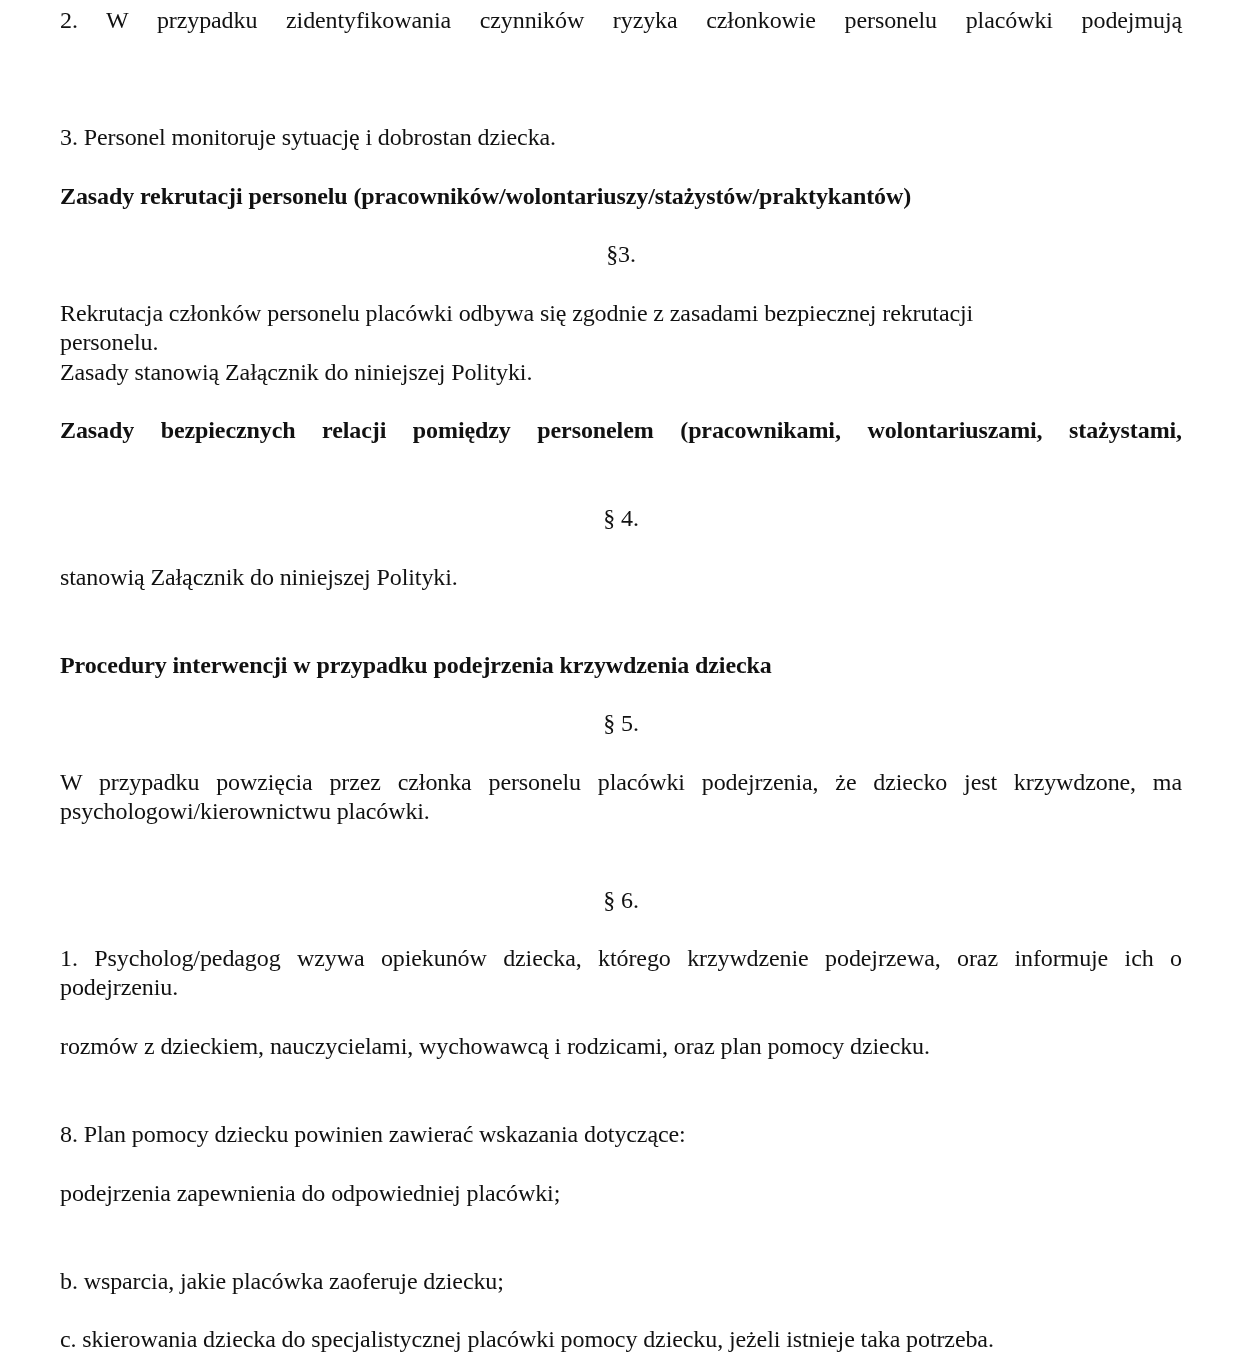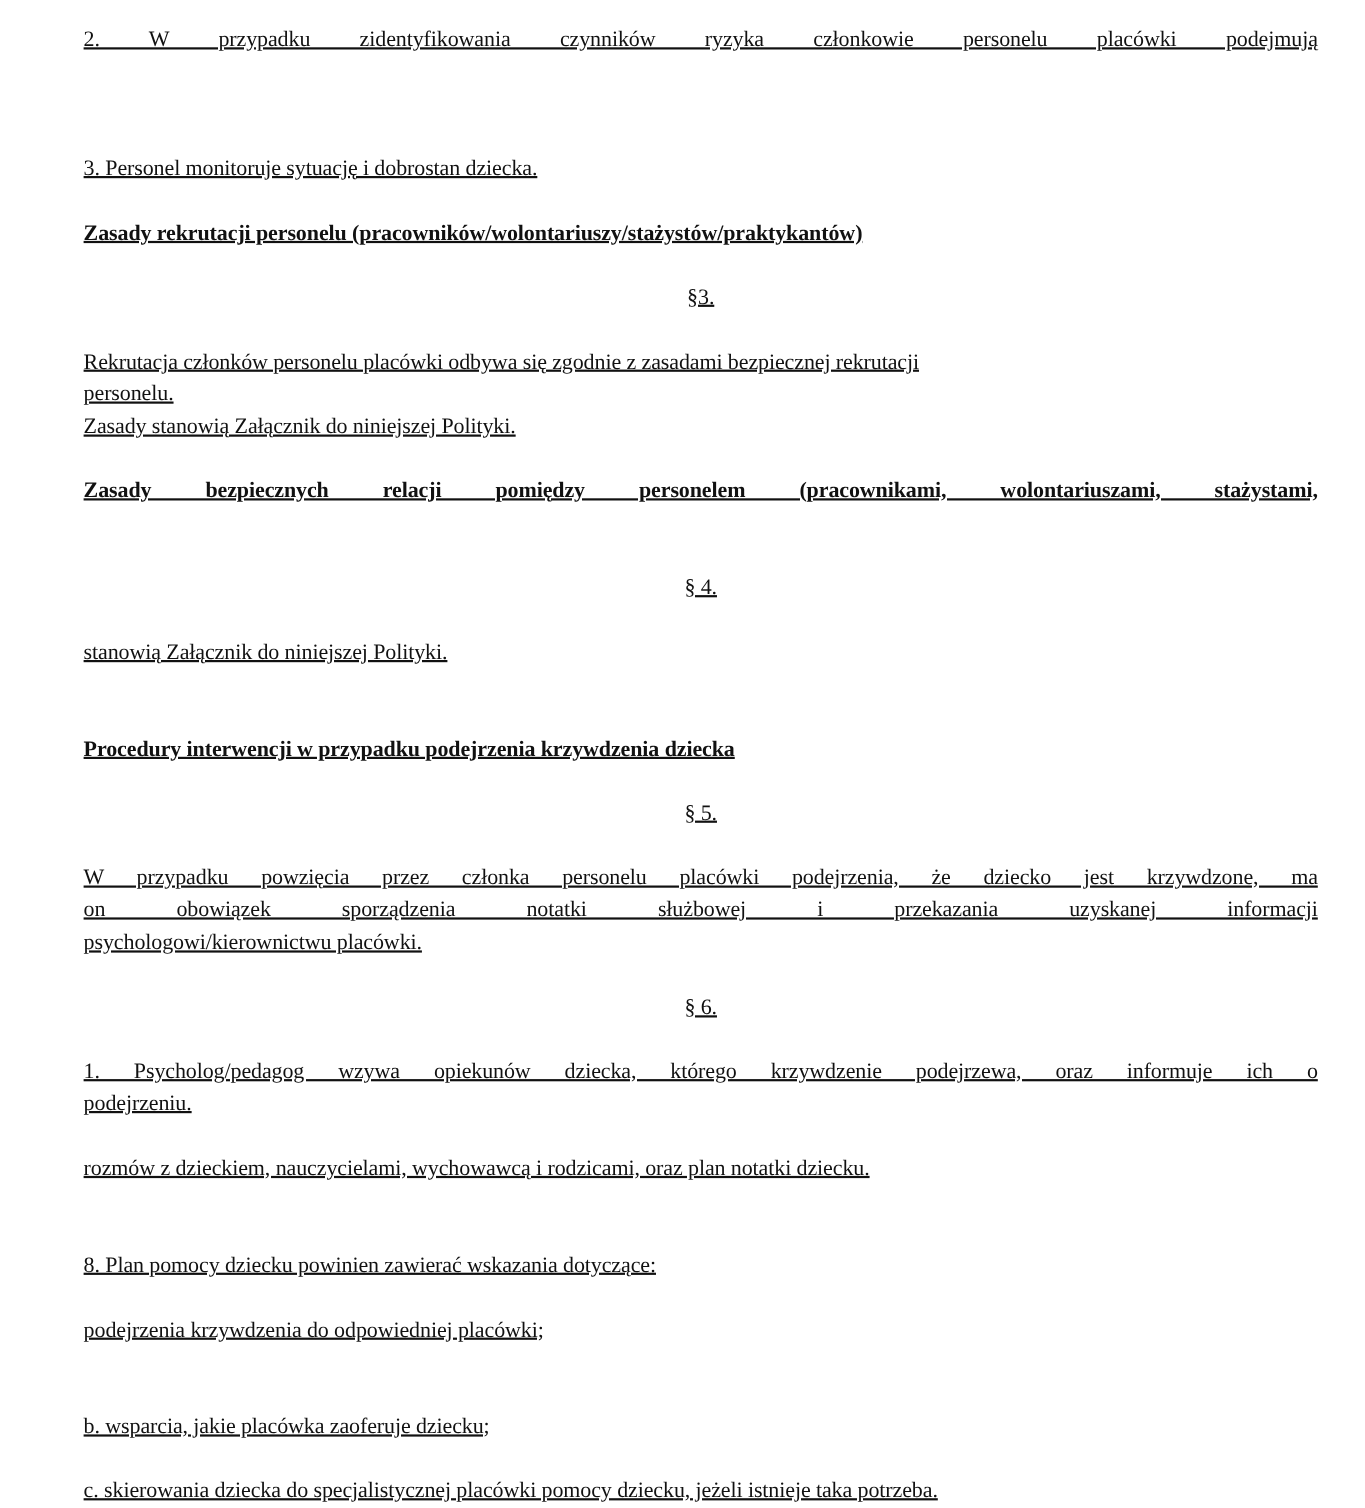--- a/index.html
+++ b/index.html
@@ -18,25 +18,24 @@
     .page {
       position: absolute;
       left: 60px;
       top: 0;
       width: 1122px;
     }
     .p {
       position: absolute;
       left: 0;
       width: 1122px;
-      font-size: 20px;
+      font-size: 24px;
       line-height: 29.4px;
-      margin: 16px;
+      margin: 0;
       letter-spacing: -0.1px;
-      text-decoration: underline;
     }
     .center {
       text-align: center;
     }
     .bold {
       font-weight: bold;
     }
     .line {
       display: block;
     }
@@ -76,41 +75,40 @@
   <div class="p" style="top:563px;">
     <span class="line">stanowią Załącznik do niniejszej Polityki.</span>
   </div>
 
   <div class="p bold" style="top:651px;">
     <span class="line">Procedury interwencji w przypadku podejrzenia krzywdzenia dziecka</span>
   </div>
   <div class="p center" style="top:709px;">§ 5.</div>
   <div class="p" style="top:768px;">
     <span class="jline">W przypadku powzięcia przez członka personelu placówki podejrzenia, że dziecko jest krzywdzone, ma</span>
-    <span class="jline">on obowiązek sporządzenia notatki służbowej i przekazania uzyskanej informacji</span>
     <span class="line">psychologowi/kierownictwu placówki.</span>
   </div>
 
   <div class="p center" style="top:886px;">§ 6.</div>
 
   <div class="p" style="top:944px;">
     <span class="jline">1. Psycholog/pedagog wzywa opiekunów dziecka, którego krzywdzenie podejrzewa, oraz informuje ich o</span>
     <span class="line">podejrzeniu.</span>
   </div>
 
   <div class="p" style="top:1032px;">
-    <span class="line">rozmów z dzieckiem, nauczycielami, wychowawcą i rodzicami, oraz plan notatki dziecku.</span>
+    <span class="line">rozmów z dzieckiem, nauczycielami, wychowawcą i rodzicami, oraz plan pomocy dziecku.</span>
   </div>
 
   <div class="p" style="top:1120px;">
     <span class="line">8. Plan pomocy dziecku powinien zawierać wskazania dotyczące:</span>
   </div>
 
   <div class="p" style="top:1179px;">
-    <span class="line">podejrzenia krzywdzenia do odpowiedniej placówki;</span>
+    <span class="line">podejrzenia zapewnienia do odpowiedniej placówki;</span>
   </div>
 
   <div class="p" style="top:1267px;">
     <span class="line">b. wsparcia, jakie placówka zaoferuje dziecku;</span>
   </div>
 
   <div class="p" style="top:1325px;">
     <span class="line">c. skierowania dziecka do specjalistycznej placówki pomocy dziecku, jeżeli istnieje taka potrzeba.</span>
   </div>
 

